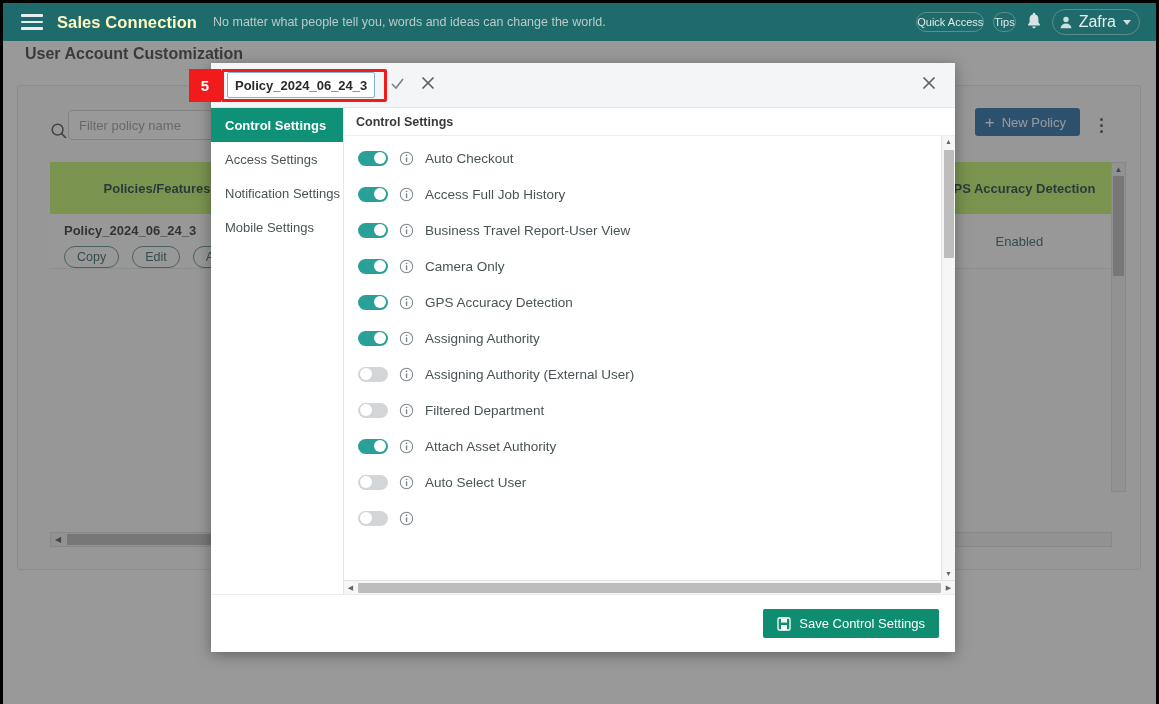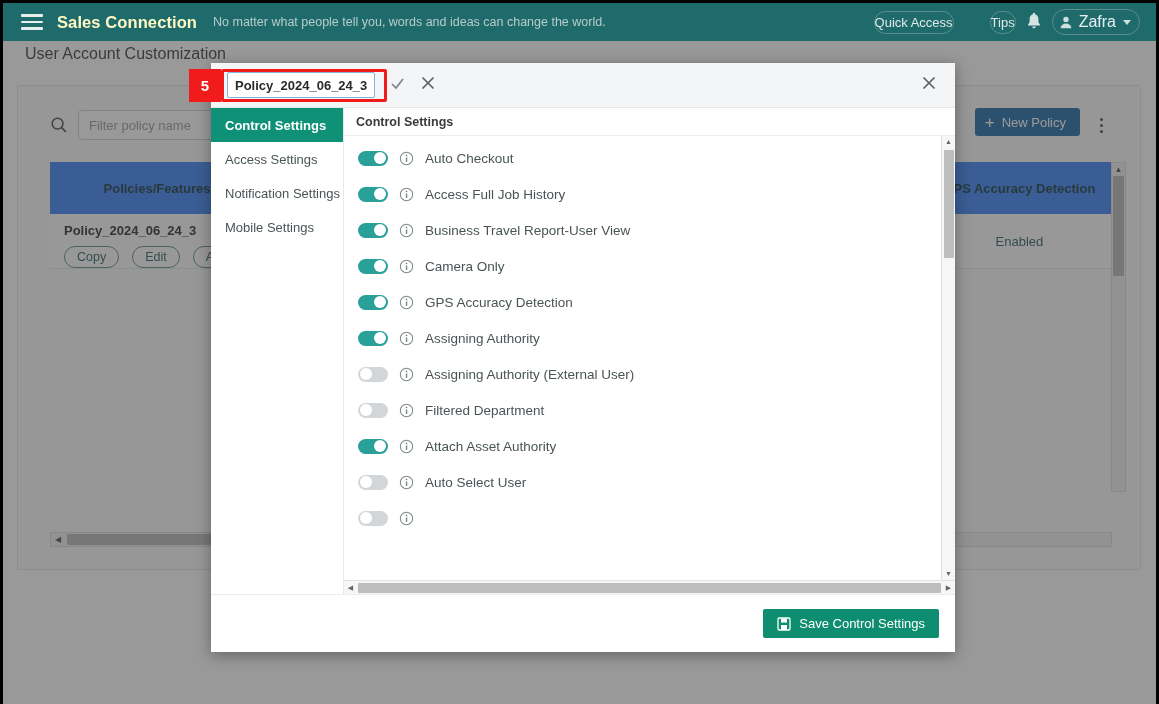--- a/index.html
+++ b/index.html
@@ -30,24 +30,23 @@
   .brand {
     color: #fef9c3; font-size: 16.5px; font-weight: bold;
     letter-spacing: .1px; white-space: nowrap;
   }
   .tagline {
     color: #b7cccb; font-size: 12.5px; margin-left: 16px; white-space: nowrap;
   }
   .topbar-right { margin-left: auto; display: flex; align-items: center; gap: 9px; padding-right: 6px; }
   .pill {
     border: 1px solid #5b8e8d; border-radius: 12px;
-    color: #dfe9e9; font-size: 13px;
+    color: #dfe9e9; font-size: 11px;
     padding: 3px 0; white-space: nowrap; cursor: pointer;
     background: transparent;
-    margin-left: 27px;
   }
   .bell { width: 18px; height: 20px; position: relative; cursor: pointer; }
   .bell svg { display:block; }
   .userpill {
     border: 1px solid #5b8e8d; border-radius: 13px;
     color: #e6efef; font-size: 16px;
     padding: 3px 8px 3px 6px;
     display: flex; align-items: center; gap: 6px; cursor: pointer;
   }
   .useravatar {
@@ -60,35 +59,35 @@
   }
 
   
   .page {
     position: absolute; left: 0; top: 38px;
     width: 1153px; height: 663px;
     background: #ffffff;
   }
   .page-title {
     position: absolute; left: 22px; top: 4px;
-    font-size: 16px; font-weight: normal; color: #3b3b3b;
+    font-size: 16px; font-weight: bold; color: #3b3b3b;
   }
   .content-card {
     position: absolute; left: 14px; top: 44px;
     width: 1124px; height: 485px;
     background: #fbfbfb;
     border: 1px solid #e4e4e4;
     border-radius: 3px;
   }
   .toolbar-row {
     position: absolute; left: 0; top: 24px; width: 100%; height: 40px;
   }
   .search-wrap {
     position: absolute; left: 32px; top: 0;
-    display: flex; align-items: center; gap: 10px;
+    display: flex; align-items: flex-end; 
   }
   .search-icon { width: 18px; height: 18px; }
   .filter-input {
     width: 250px; height: 30px;
     border: 1px solid #cfcfcf; border-radius: 4px;
     background: #fff; padding: 0 10px;
     font-size: 13px; color: #333; outline: none;
     font-family: "Liberation Sans", sans-serif;
   }
   .filter-input::placeholder { color: #9a9a9a; }
@@ -109,21 +108,21 @@
   .kebab i { width: 3px; height: 3px; background: #4b4b4b; border-radius: 50%; display: block; }
 
   
   .table-scroll {
     position: absolute; left: 32px; top: 76px;
     width: 1062px; height: 330px;
     overflow: hidden;
   }
   .ptable { border-collapse: collapse; table-layout: fixed; }
   .ptable th {
-    background: #3b82f6; color: #12383a;
+    background: #bef264; color: #12383a;
     font-size: 13px; font-weight: bold;
     height: 52px; text-align: center;
     border-right: 1px solid #53898b;
     padding: 0 14px; white-space: nowrap;
   }
   .ptable td {
     font-size: 13px; color: #2e5d60; text-align: center;
     height: 54px; border-right: 1px solid #e9e9e9;
     border-bottom: 1px solid #e9e9e9; padding: 0 14px;
     background: #fdfdfd; white-space: nowrap;

